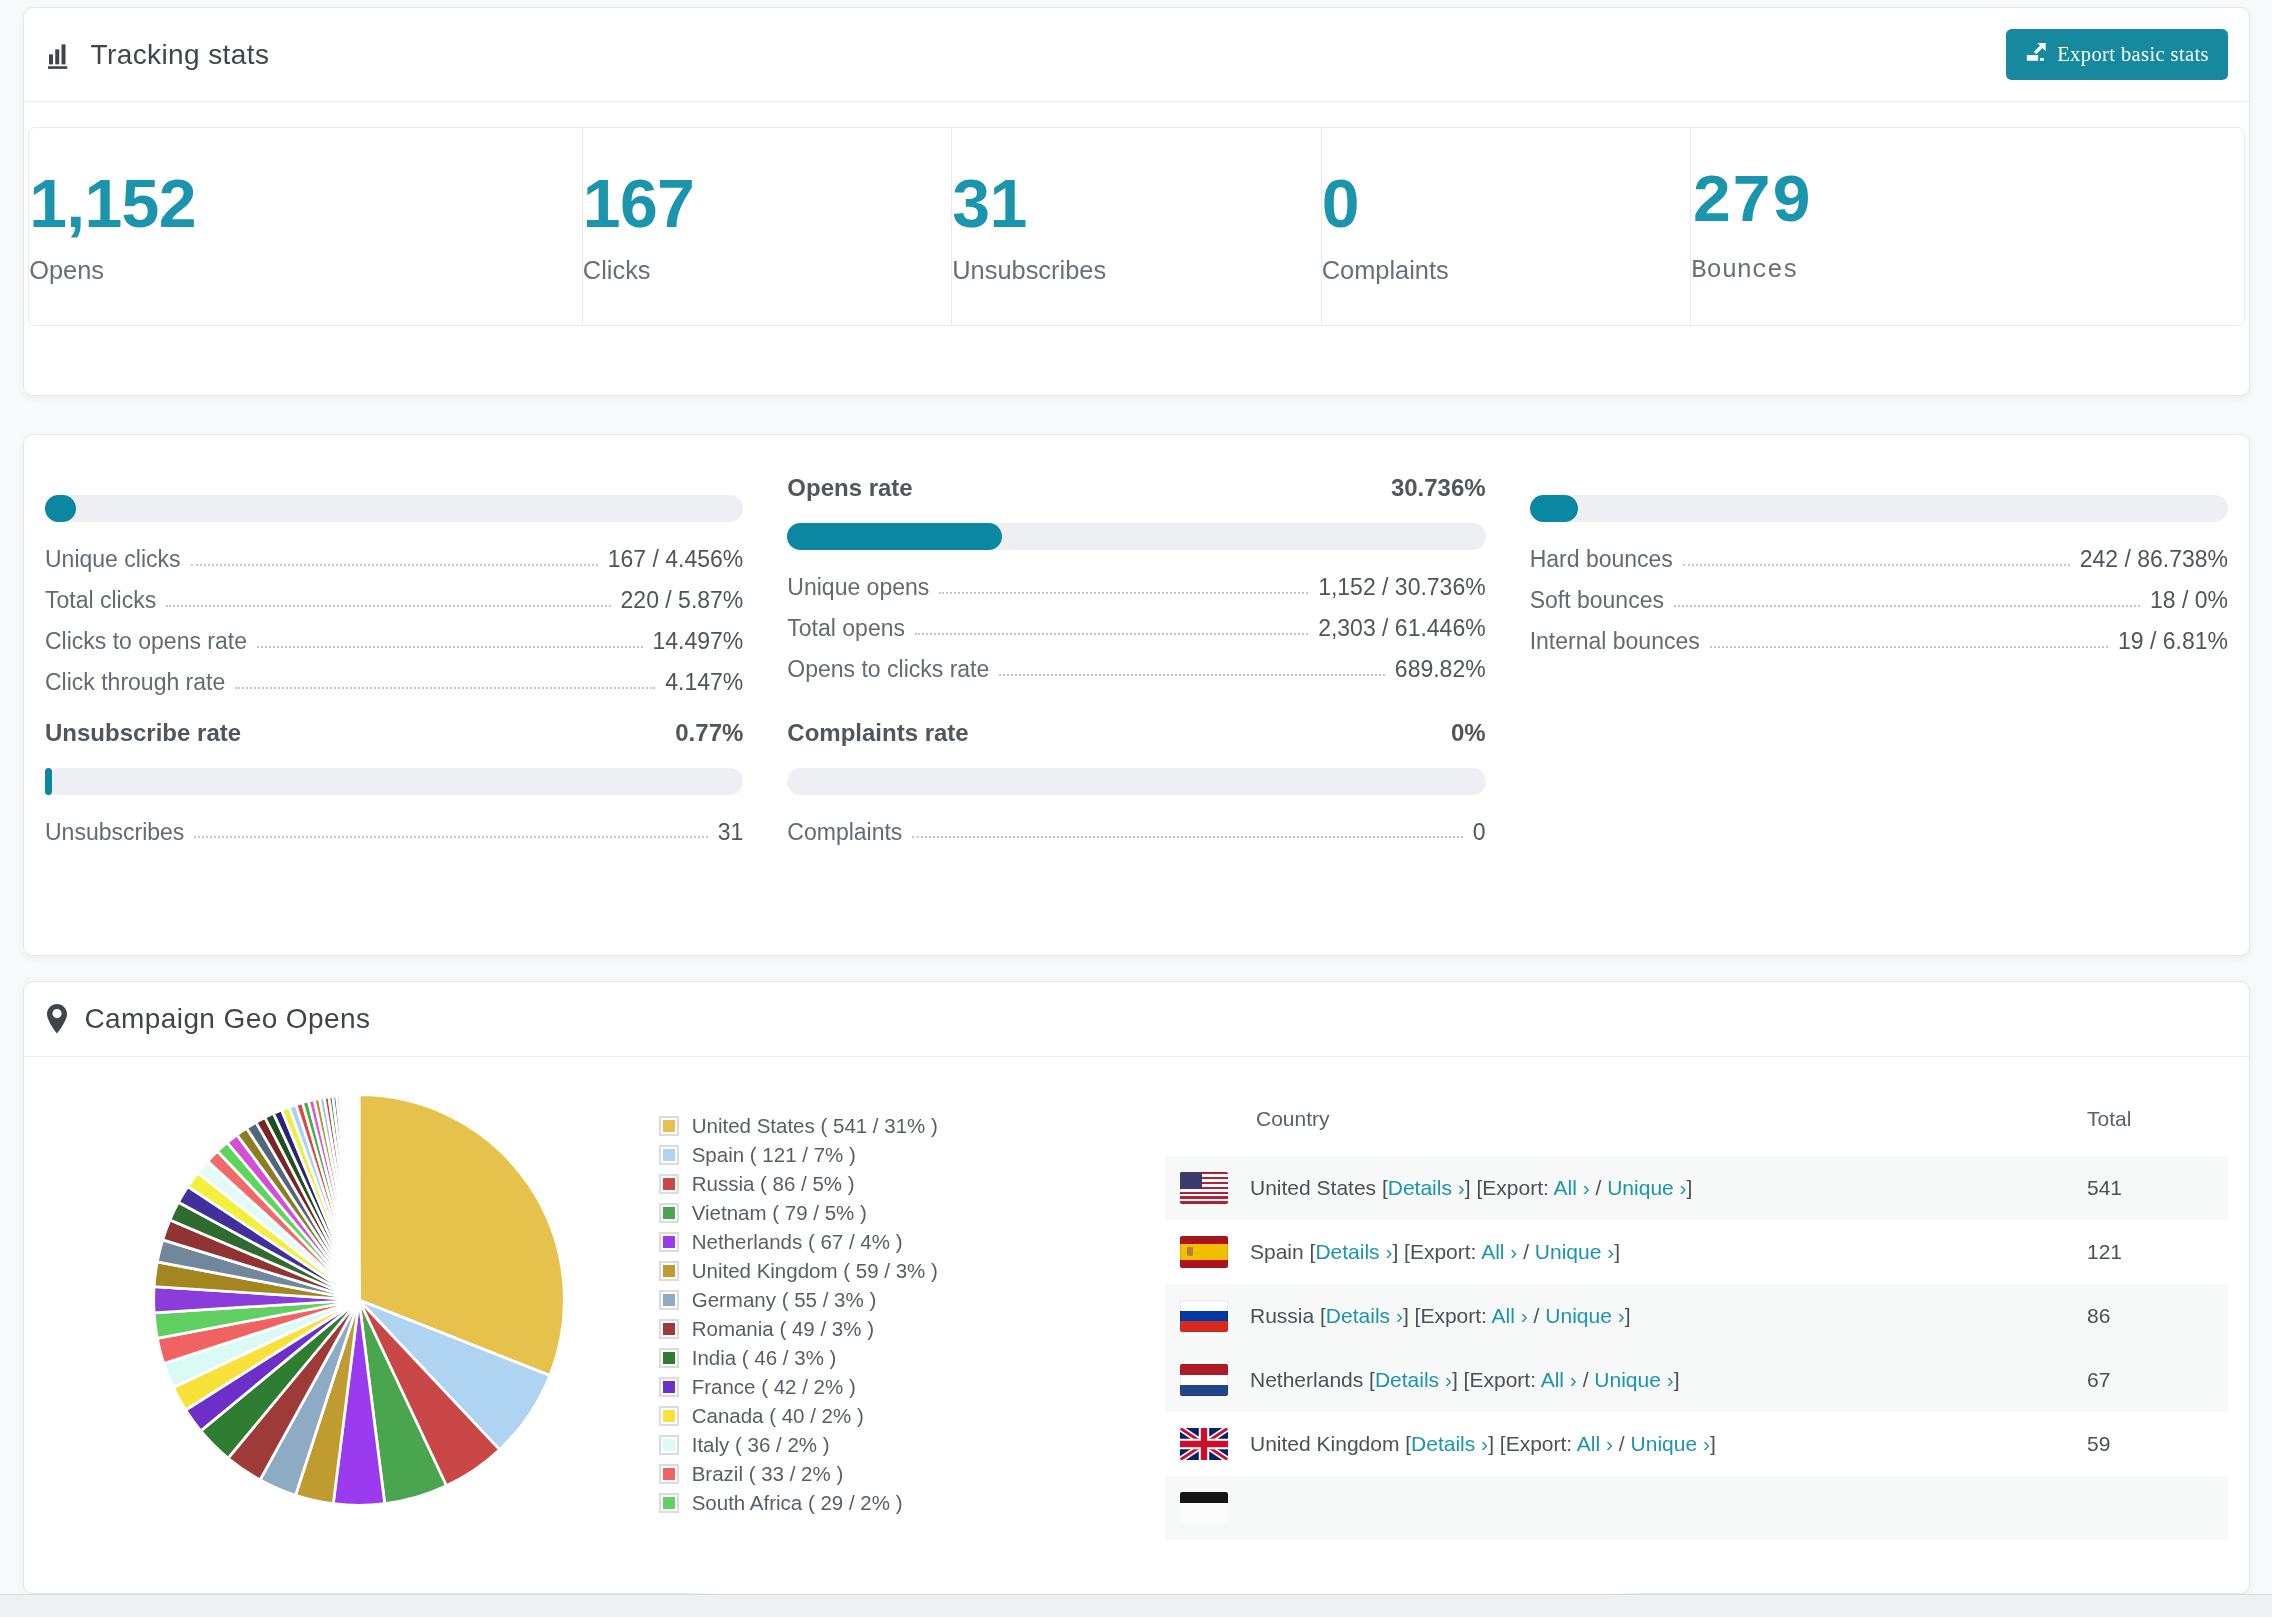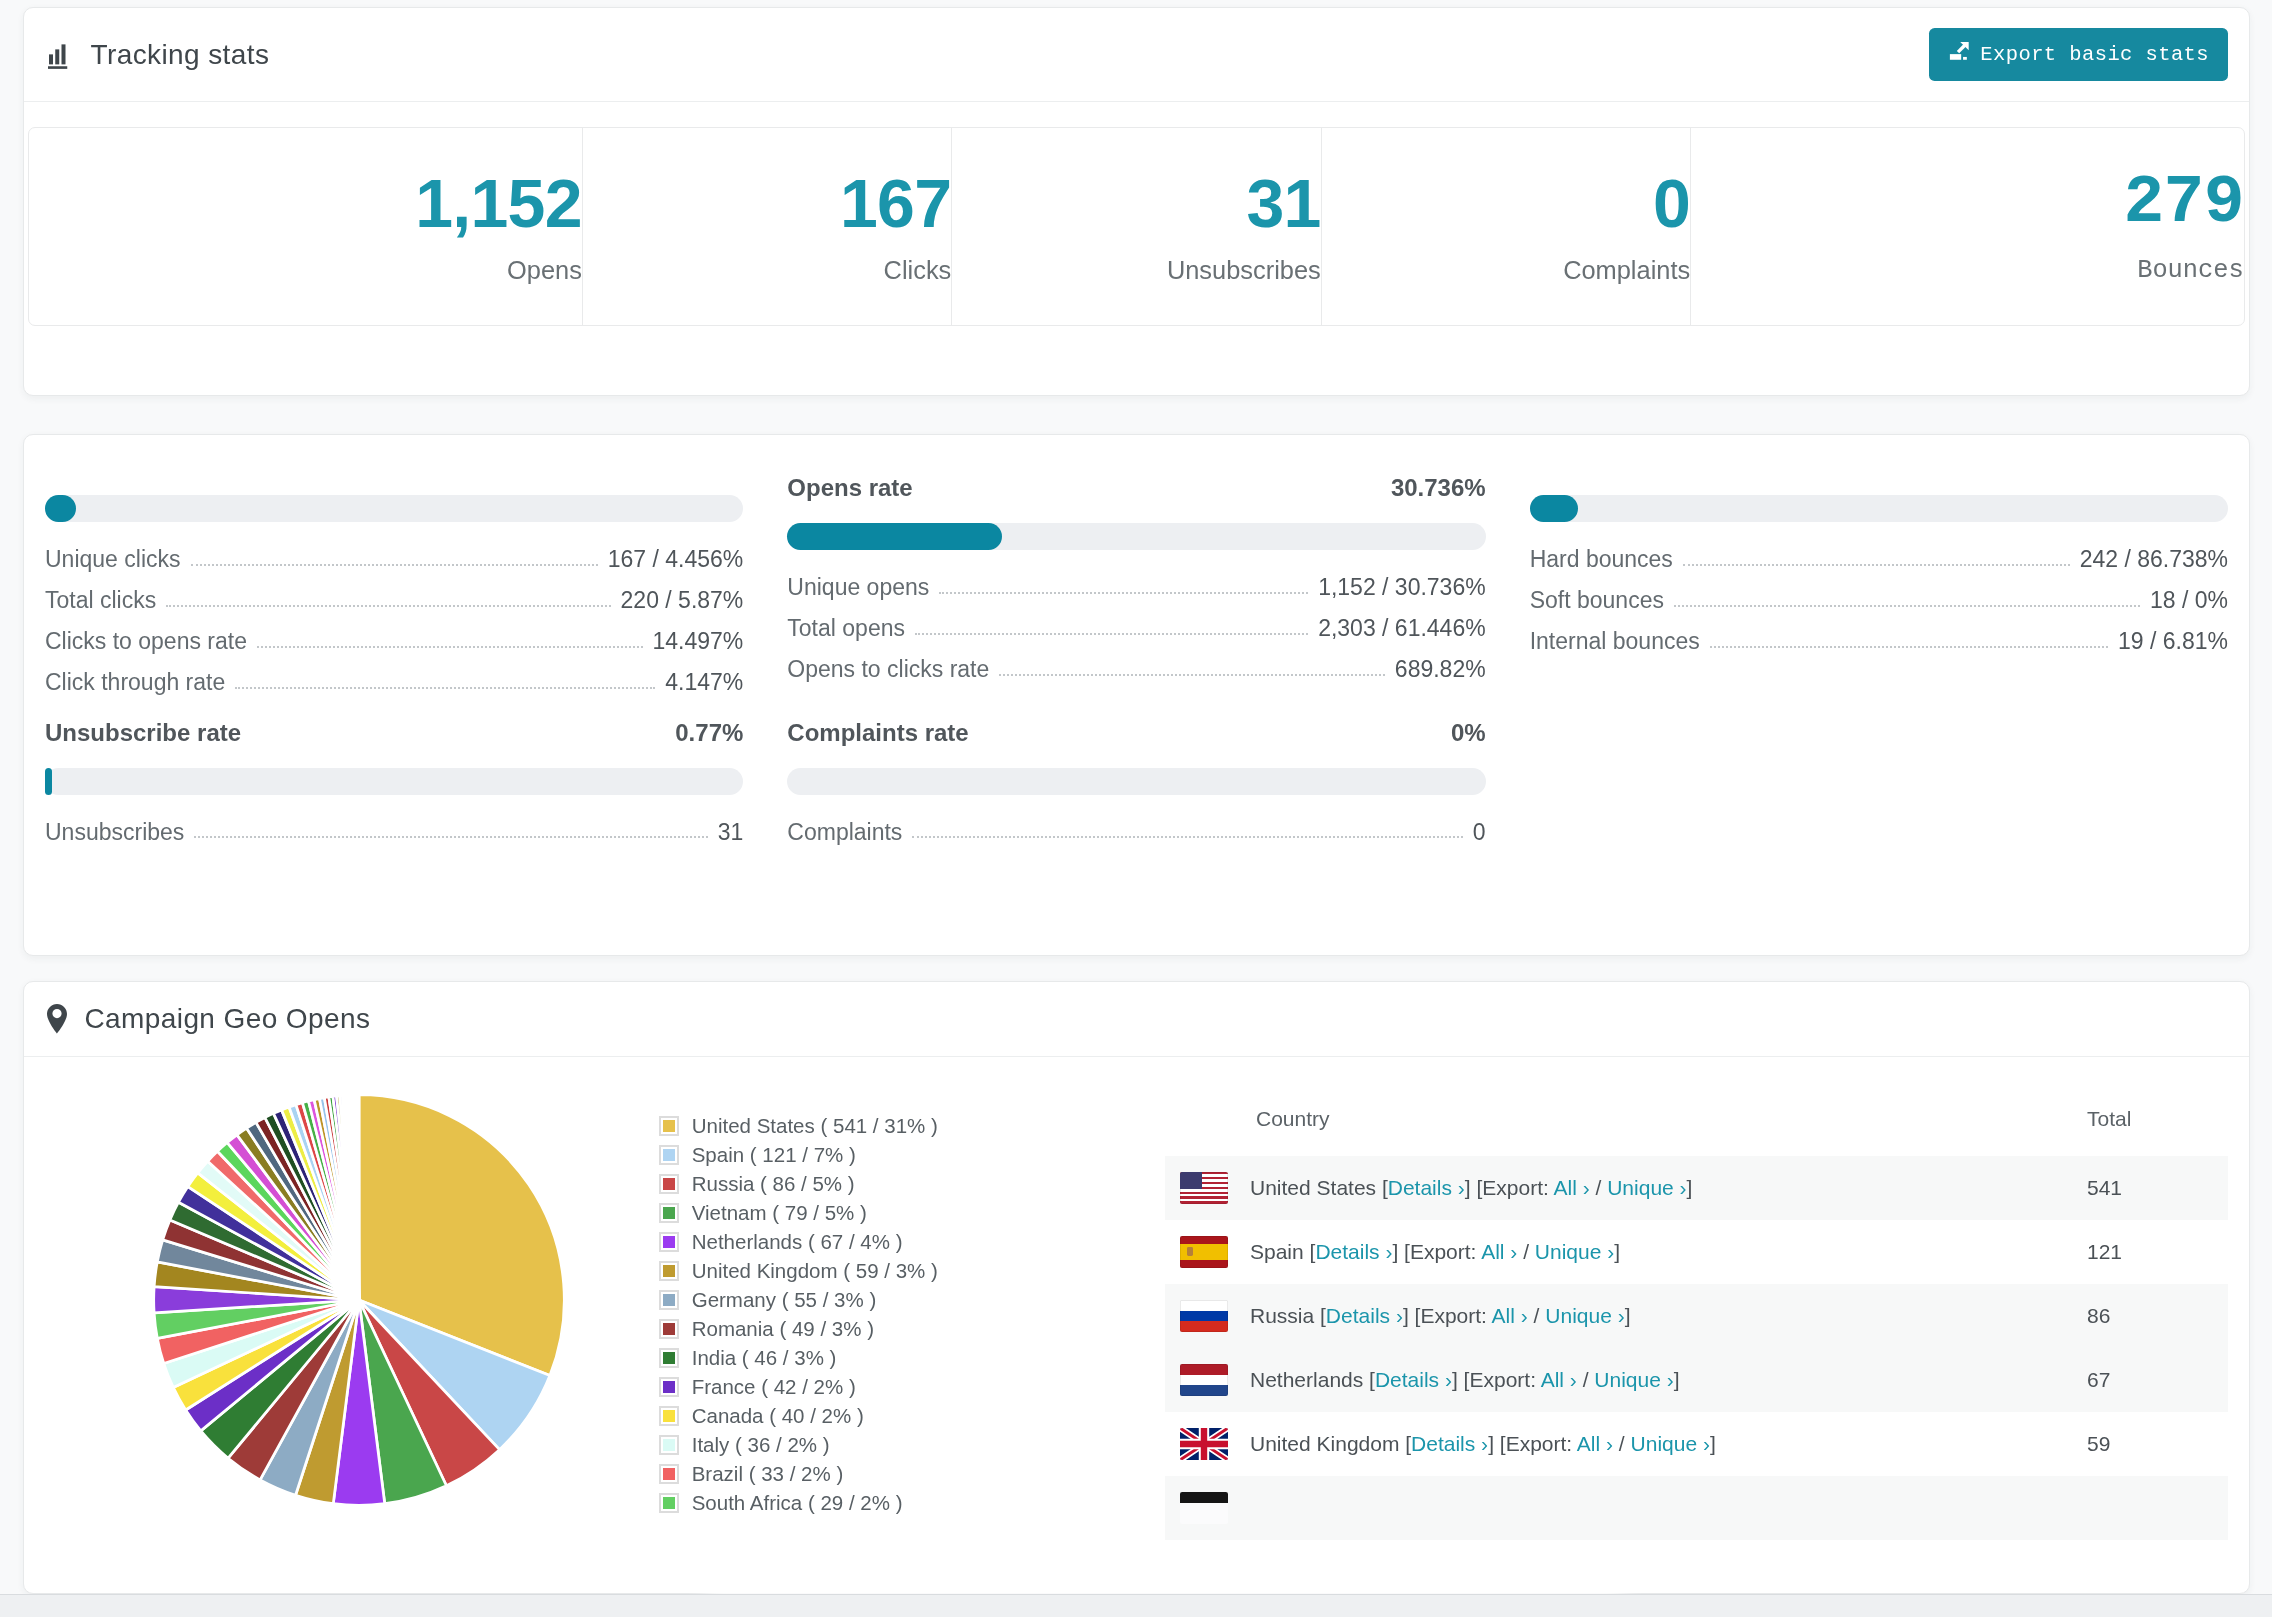--- a/index.html
+++ b/index.html
@@ -22,29 +22,29 @@
   #card-tracking .card-header{height:93px;}
   #card-geo .card-header{height:74px;}
   .card-title{font-size:28px;color:#3f464b;letter-spacing:0.4px;}
   .hdr-icon{margin-right:15.5px;display:flex;align-items:center;}
 
   
   .export-btn{
     margin-left:auto;display:flex;align-items:center;gap:10px;
     background:#16899f;color:#fff;font-size:20.5px;letter-spacing:0.4px;
     padding:12px 19px;border:none;border-radius:5.6px;cursor:pointer;
-    font-family:Liberation Mono, monospace;
+    font-family:Liberation Serif, serif;
   }
 
   
   .stats-row{
     margin:25px 4.2px 0;height:199px;display:flex;
     border:1.4px solid #e9eaeb;border-radius:7px;box-sizing:border-box;
   }
-  .stat-cell{display:flex;flex-direction:column;align-items:flex-end;justify-content:center;border-right:1.4px solid #e9eaeb;}
+  .stat-cell{display:flex;flex-direction:column;align-items:flex-start;justify-content:center;border-right:1.4px solid #e9eaeb;}
   .stat-cell:last-child{border-right:none;font-family:Liberation Mono, monospace;}
   .stat-num{font-size:68px;font-weight:700;color:#1b95ab;letter-spacing:-0.7px;line-height:1;}
   .stat-lbl{font-size:25.4px;color:#697074;margin-top:19px;}
 
   
   .rates-grid{
     padding:39px 21px 0;display:grid;grid-template-columns:repeat(3,1fr);
     column-gap:44px;row-gap:15.5px;
   }
   .rate-title-row{display:flex;justify-content:space-between;align-items:baseline;}

